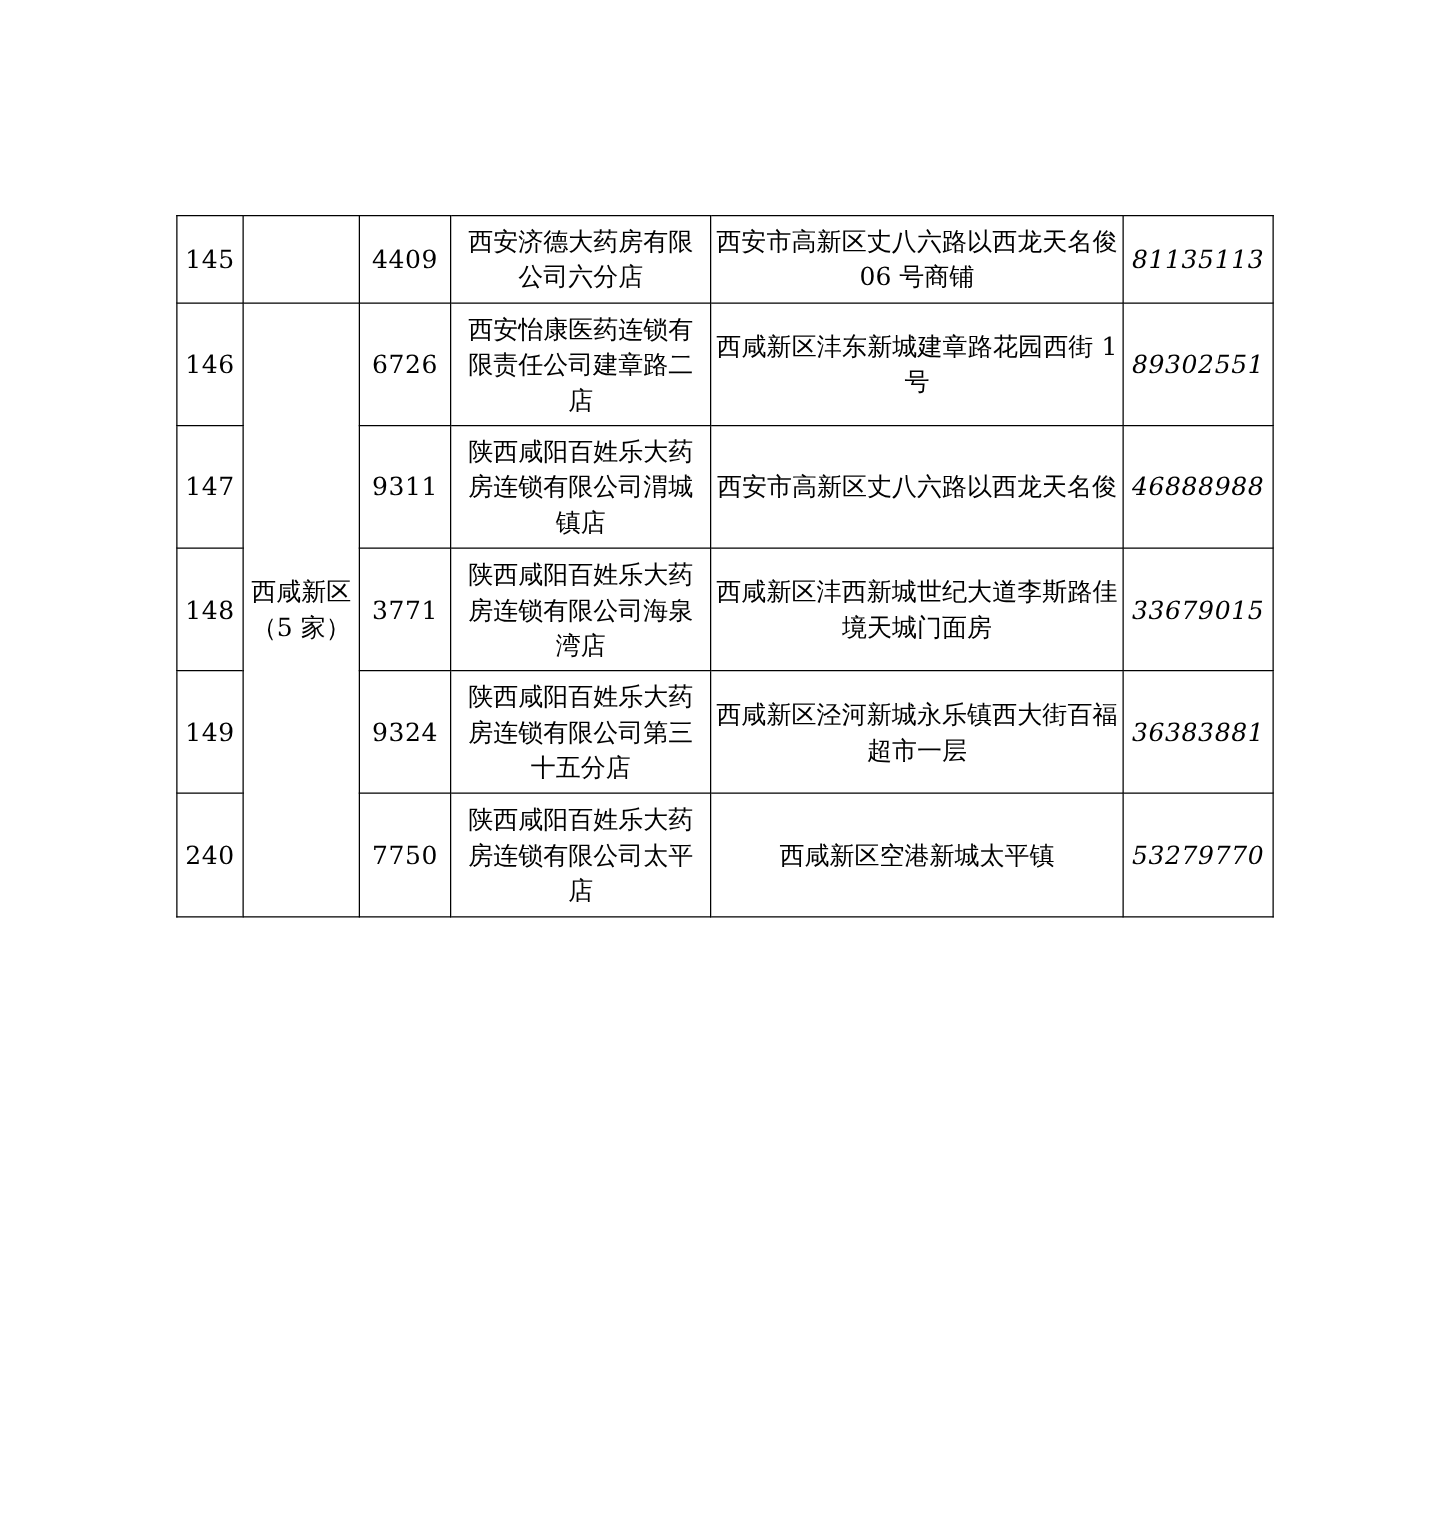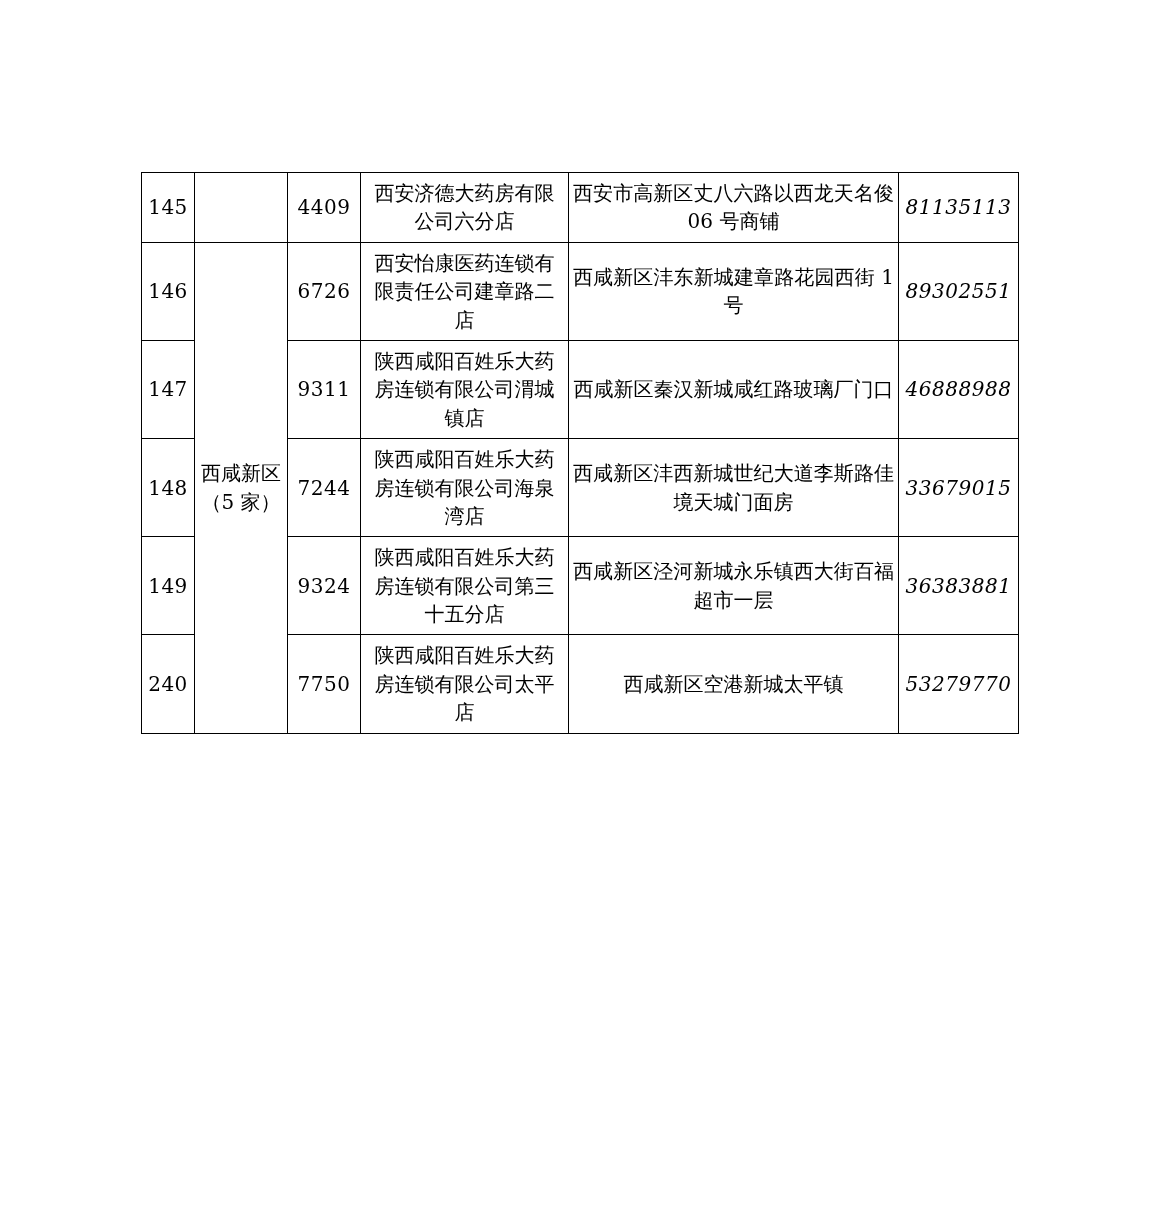--- a/index.html
+++ b/index.html
@@ -117,26 +117,26 @@
           <td class="region-cell" rowspan="5">西咸新区（5 家）</td>
           <td class="code-cell">6726</td>
           <td class="name-cell">西安怡康医药连锁有限责任公司建章路二店</td>
           <td class="addr-cell justify">西咸新区沣东新城建章路花园西街 1 号</td>
           <td class="phone-cell">89302551</td>
         </tr>
         <tr>
           <td class="index-cell">147</td>
           <td class="code-cell">9311</td>
           <td class="name-cell">陕西咸阳百姓乐大药房连锁有限公司渭城镇店</td>
-          <td class="addr-cell">西咸新区秦汉新城咸红路玻璃厂门口</td>
+          <td class="addr-cell">西安市高新区丈八六路以西龙天名俊</td>
           <td class="phone-cell">46888988</td>
         </tr>
         <tr>
           <td class="index-cell">148</td>
-          <td class="code-cell">7244</td>
+          <td class="code-cell">3771</td>
           <td class="name-cell">陕西咸阳百姓乐大药房连锁有限公司海泉湾店</td>
           <td class="addr-cell justify">西咸新区沣西新城世纪大道李斯路佳境天城门面房</td>
           <td class="phone-cell">33679015</td>
         </tr>
         <tr>
           <td class="index-cell">149</td>
           <td class="code-cell">9324</td>
           <td class="name-cell">陕西咸阳百姓乐大药房连锁有限公司第三十五分店</td>
           <td class="addr-cell justify">西咸新区泾河新城永乐镇西大街百福超市一层</td>
           <td class="phone-cell">36383881</td>

